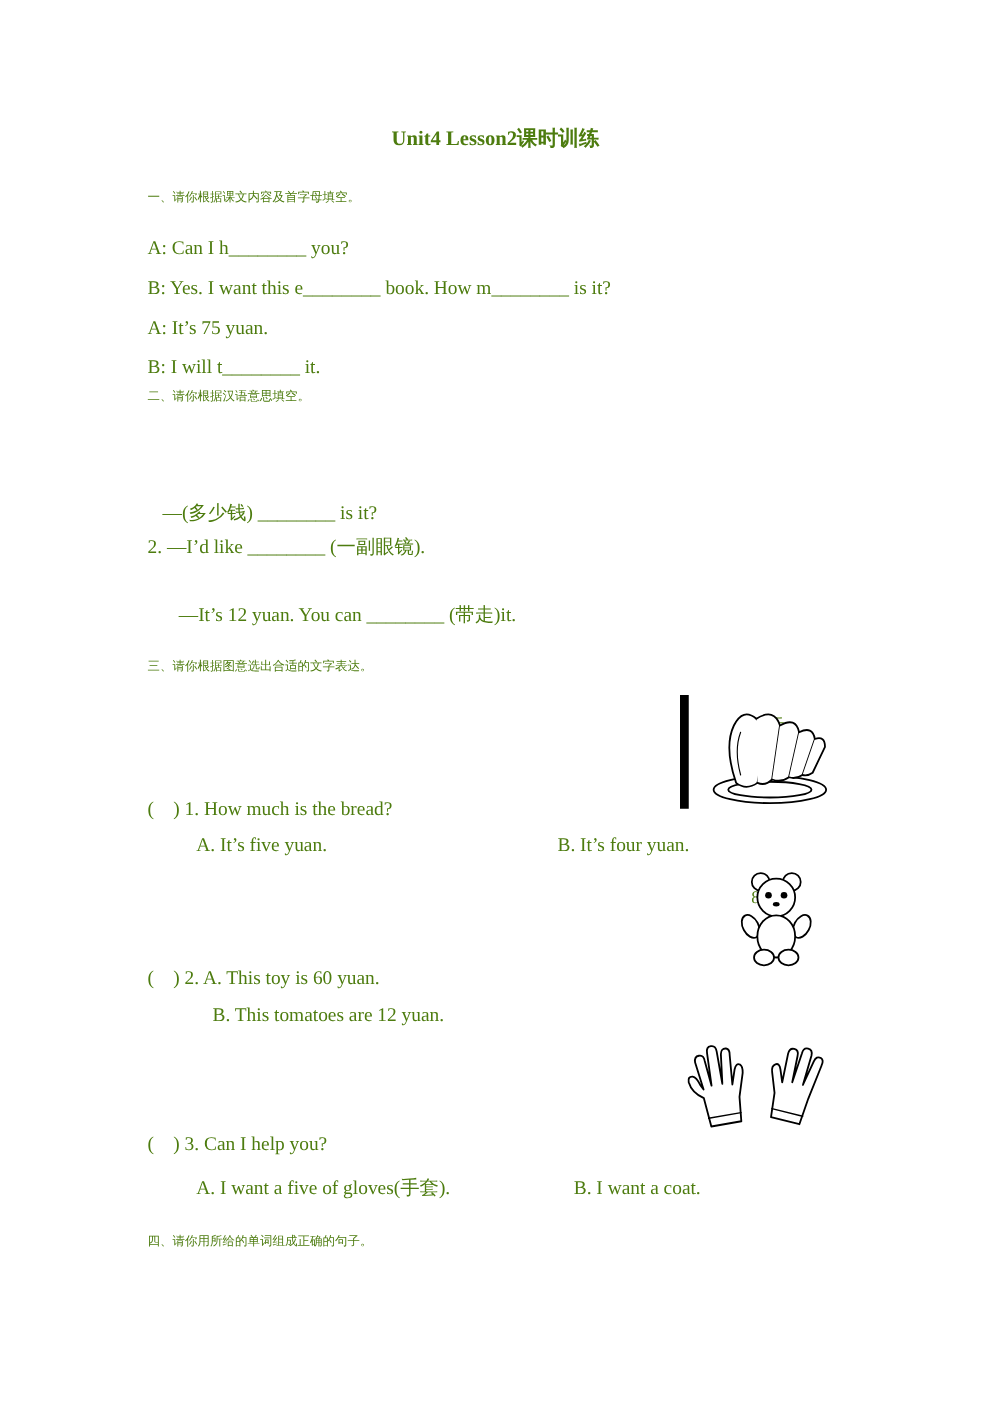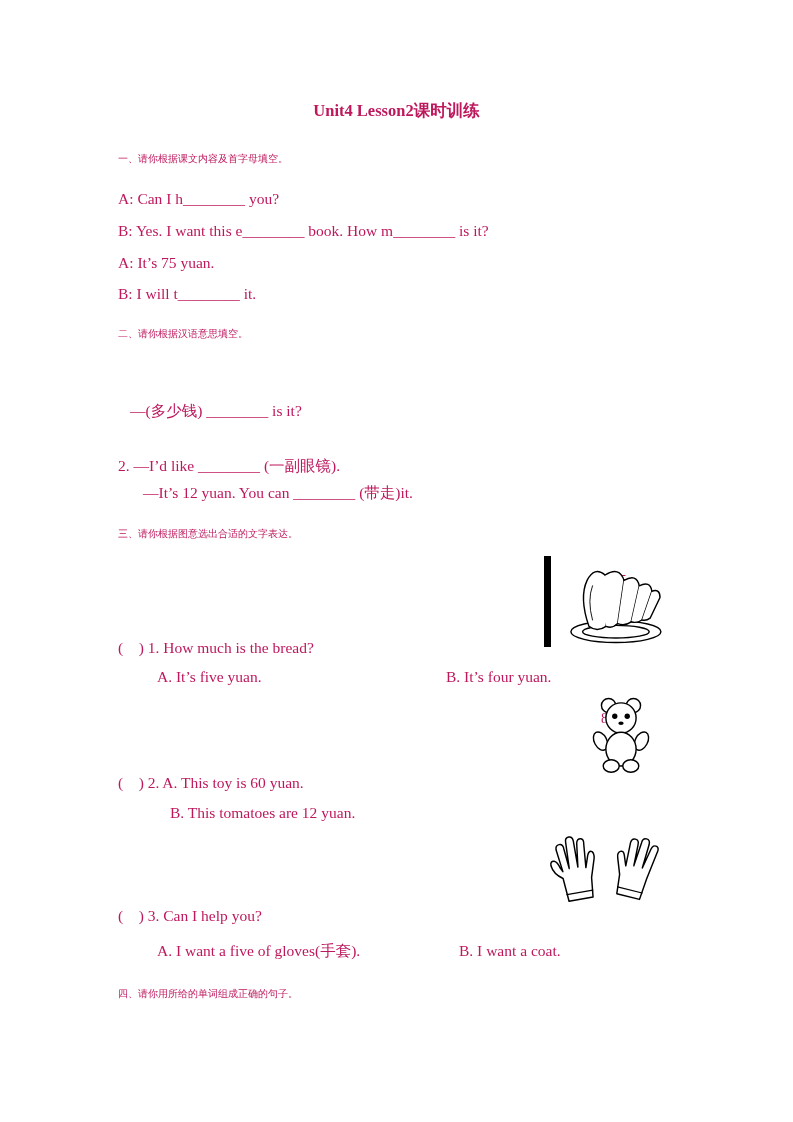--- a/index.html
+++ b/index.html
@@ -3,21 +3,21 @@
 <meta charset="utf-8">
 <style>
   * { margin: 0; padding: 0; box-sizing: border-box; }
   html, body { background: #ffffff; }
   .page {
     position: relative;
     width: 793px;
     height: 1122px;
     margin: 0 auto;
     background: #ffffff;
-    color: #be185d;
+    color: #4d7c0f;
     font-family: "Liberation Serif", "DejaVu Serif", serif;
     overflow: hidden;
   }
   .abs {
     position: absolute;
     white-space: pre-wrap;
     font-size: 15.5px;
     line-height: 20px;
   }
   .title {
@@ -43,23 +43,23 @@
 <div class="page">
 
   <div class="abs title">Unit4 Lesson2课时训练</div>
 
   <div class="abs heading" style="left:118px; top:149px;">一、请你根据课文内容及首字母填空。</div>
   <div class="abs" style="left:118px; top:189px;font-family:Liberation Serif, serif;">A: Can I h________ you?</div>
   <div class="abs" style="left:118px; top:221px;">B: Yes. I want this e________ book. How m________ is it?</div>
   <div class="abs" style="left:118px; top:253px;">A: It’s 75 yuan.</div>
   <div class="abs" style="left:118px; top:284px;">B: I will t________ it.</div>
 
-  <div class="abs heading" style="left:118px; top:324px;text-align:center;">二、请你根据汉语意思填空。</div>
+  <div class="abs heading" style="left:118px; top:308px;text-align:center;">二、请你根据汉语意思填空。</div>
   <div class="abs" style="left:130px; top:401px;">—(多少钱) ________ is it?</div>
-  <div class="abs" style="left:118px; top:456px;font-family:Liberation Serif, serif;">2. —I’d like ________ (一副眼镜).</div>
+  <div class="abs" style="left:118px; top:428px;font-family:Liberation Serif, serif;">2. —I’d like ________ (一副眼镜).</div>
   <div class="abs" style="left:143px; top:483px;">—It’s 12 yuan. You can ________ (带走)it.</div>
 
   <div class="abs heading" style="left:118px; top:524px;">三、请你根据图意选出合适的文字表达。</div>
 
   <div class="vbar" style="left:544px; top:556px; width:7px; height:91px;"></div>
   <div class="abs price-label" style="left:559px; top:572px;">4元</div>
   <div class="img-box" style="left:556px; top:557px; width:118px; height:90px;">
     <svg width="118" height="90" viewBox="0 0 130 100" fill="none" stroke="#000" stroke-width="1.6" stroke-linejoin="round" stroke-linecap="round">
 
       <ellipse cx="66" cy="83" rx="50" ry="12" fill="#fff"></ellipse>

